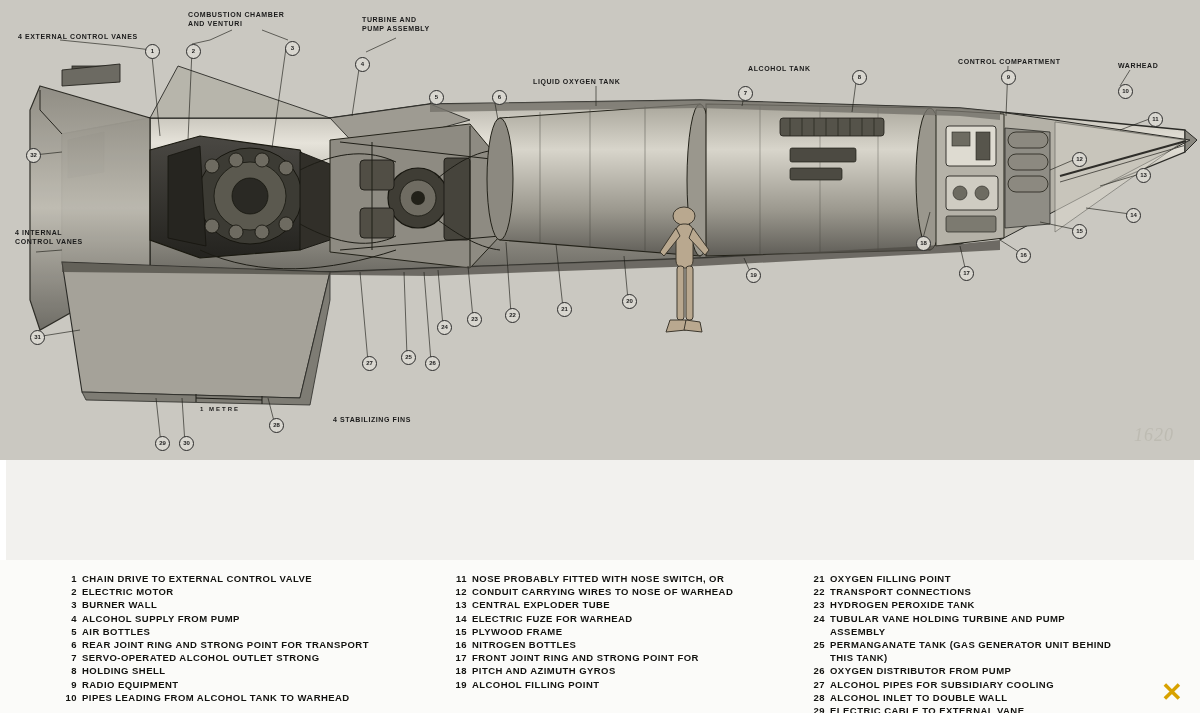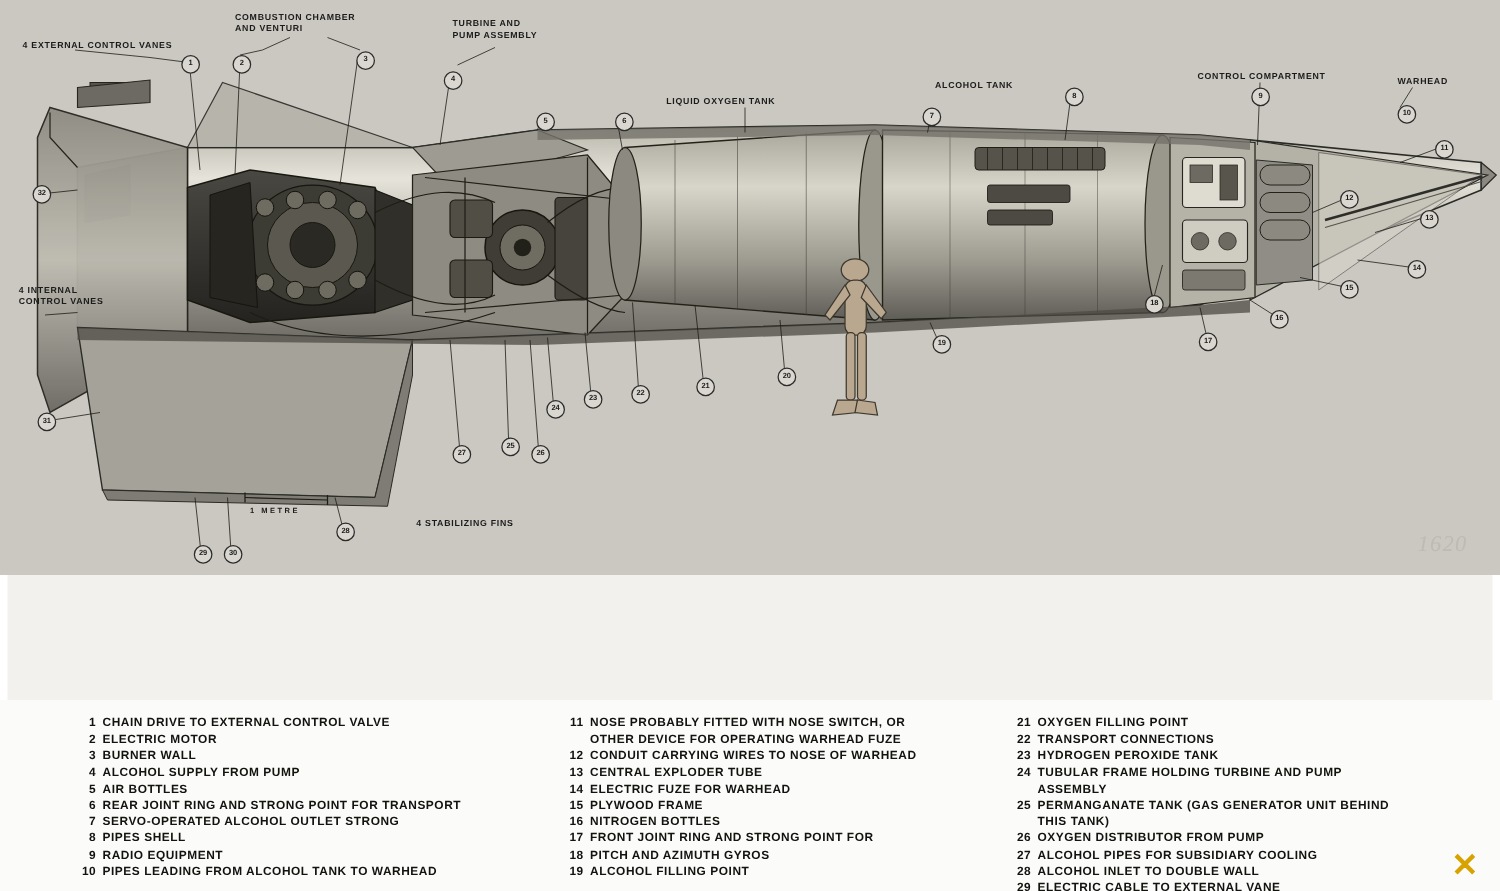--- a/index.html
+++ b/index.html
@@ -321,37 +321,36 @@
         <div class="row">
           <span class="num">6</span>
           <span class="txt">REAR JOINT RING AND STRONG POINT FOR TRANSPORT</span>
         </div>
         <div class="row">
           <span class="num">7</span>
           <span class="txt">SERVO-OPERATED ALCOHOL OUTLET STRONG</span>
         </div>
         <div class="row">
           <span class="num">8</span>
-          <span class="txt">PIPES SHELL</span>
+          <span class="txt">HOLDING SHELL</span>
         </div>
         <div class="row">
           <span class="num">9</span>
           <span class="txt">RADIO EQUIPMENT</span>
         </div>
         <div class="row">
           <span class="num">10</span>
           <span class="txt">PIPES LEADING FROM ALCOHOL TANK TO WARHEAD</span>
         </div>
       </div>
     <div class="col" id="col2">
         <div class="row">
           <span class="num">11</span>
           <span class="txt">NOSE PROBABLY FITTED WITH NOSE SWITCH, OR</span>
         </div>
-        <div class="cont">OTHER DEVICE FOR OPERATING WARHEAD FUZE</div>
         <div class="row">
           <span class="num">12</span>
           <span class="txt">CONDUIT CARRYING WIRES TO NOSE OF WARHEAD</span>
         </div>
         <div class="row">
           <span class="num">13</span>
           <span class="txt">CENTRAL EXPLODER TUBE</span>
         </div>
         <div class="row">
           <span class="num">14</span>
@@ -386,21 +385,21 @@
         <div class="row">
           <span class="num">22</span>
           <span class="txt">TRANSPORT CONNECTIONS</span>
         </div>
         <div class="row">
           <span class="num">23</span>
           <span class="txt">HYDROGEN PEROXIDE TANK</span>
         </div>
         <div class="row">
           <span class="num">24</span>
-          <span class="txt">TUBULAR FRAME HOLDING TURBINE AND PUMP</span>
+          <span class="txt">TUBULAR VANE HOLDING TURBINE AND PUMP</span>
         </div>
         <div class="cont">ASSEMBLY</div>
         <div class="row">
           <span class="num">25</span>
           <span class="txt">PERMANGANATE TANK (GAS GENERATOR UNIT BEHIND</span>
         </div>
         <div class="cont">THIS TANK)</div>
         <div class="row">
           <span class="num">26</span>
           <span class="txt">OXYGEN DISTRIBUTOR FROM PUMP</span>

